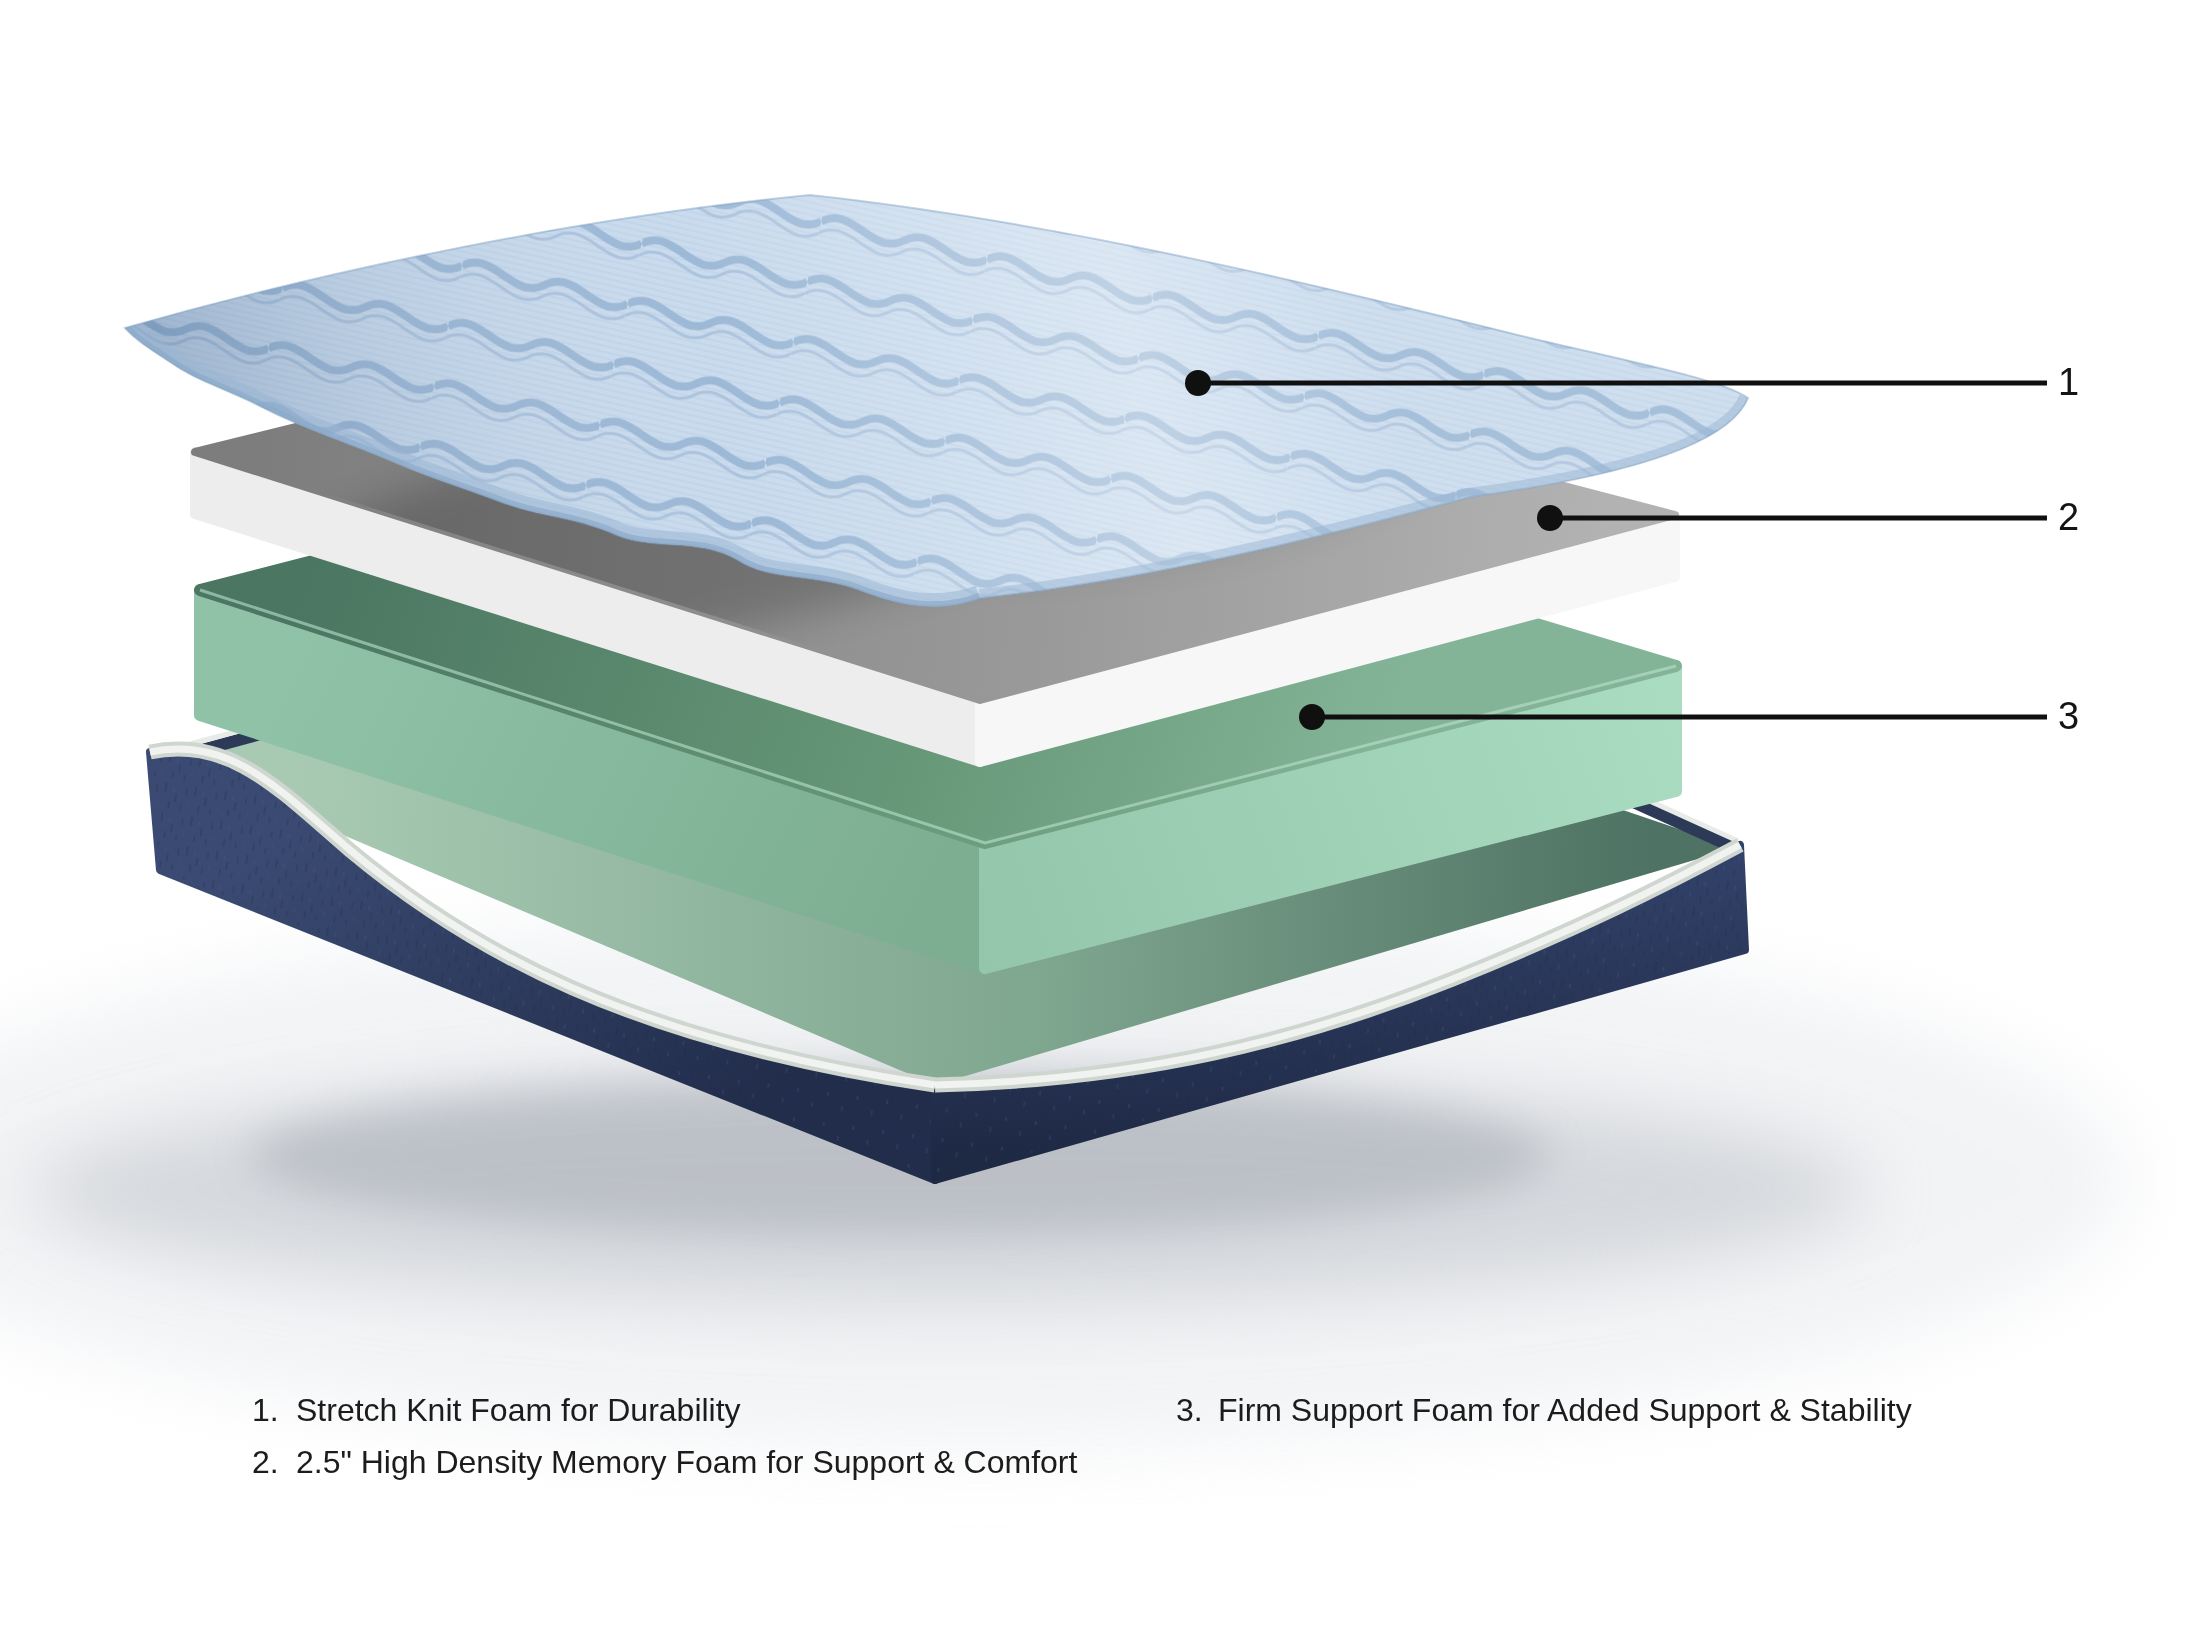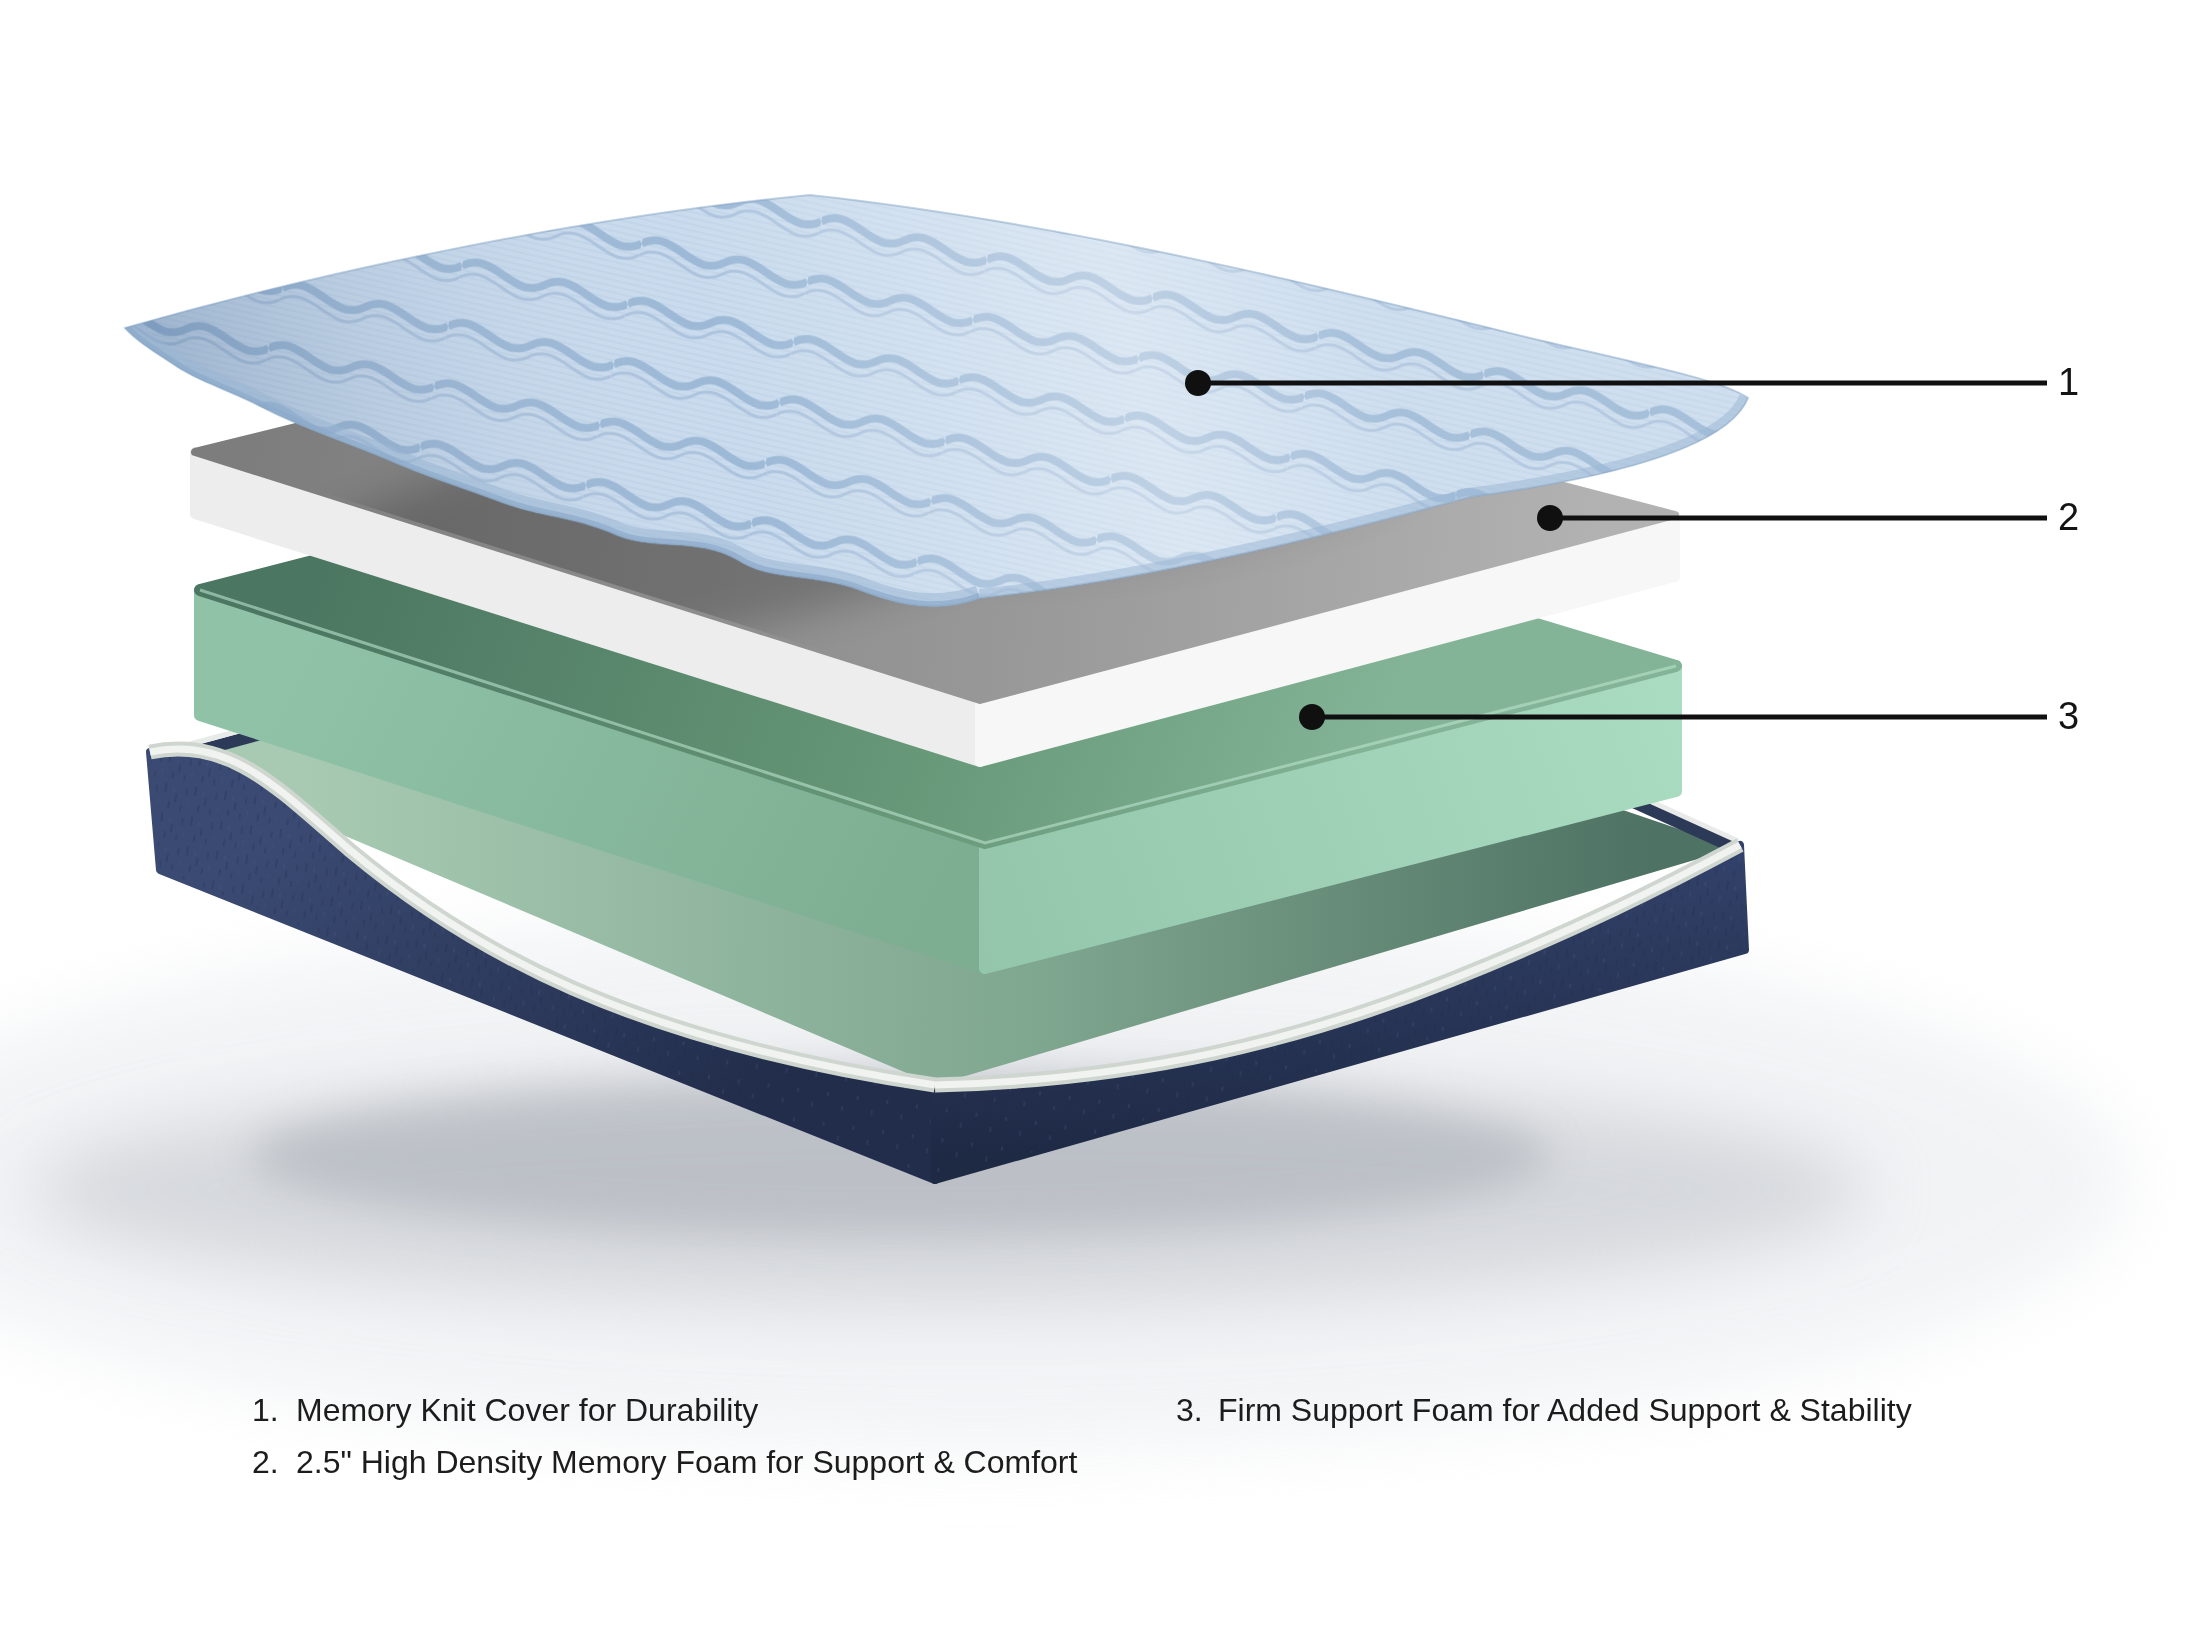--- a/index.html
+++ b/index.html
@@ -176,21 +176,21 @@
   </g>
 </svg>
 
 <span class="callout-num" style="left:2058px;top:362px;">1</span>
 <span class="callout-num" style="left:2058px;top:497px;">2</span>
 <span class="callout-num" style="left:2058px;top:696px;">3</span>
 
 <div class="legend" id="legend-col1" style="left:252px;top:1384px;">
   <div class="legend-row">
     <span class="legend-num">1.</span>
-    <span class="legend-label">Memory Knit Cover for Durability</span>
+    <span class="legend-label">Stretch Knit Foam for Durability</span>
   </div>
   <div class="legend-row">
     <span class="legend-num">2.</span>
     <span class="legend-label">2.5" High Density Memory Foam for Support &amp; Comfort</span>
   </div>
 </div>
 <div class="legend" id="legend-col2" style="left:1176px;top:1384px;">
   <div class="legend-row">
     <span class="legend-num">3.</span>
     <span class="legend-label">Firm Support Foam for Added Support &amp; Stability</span>

